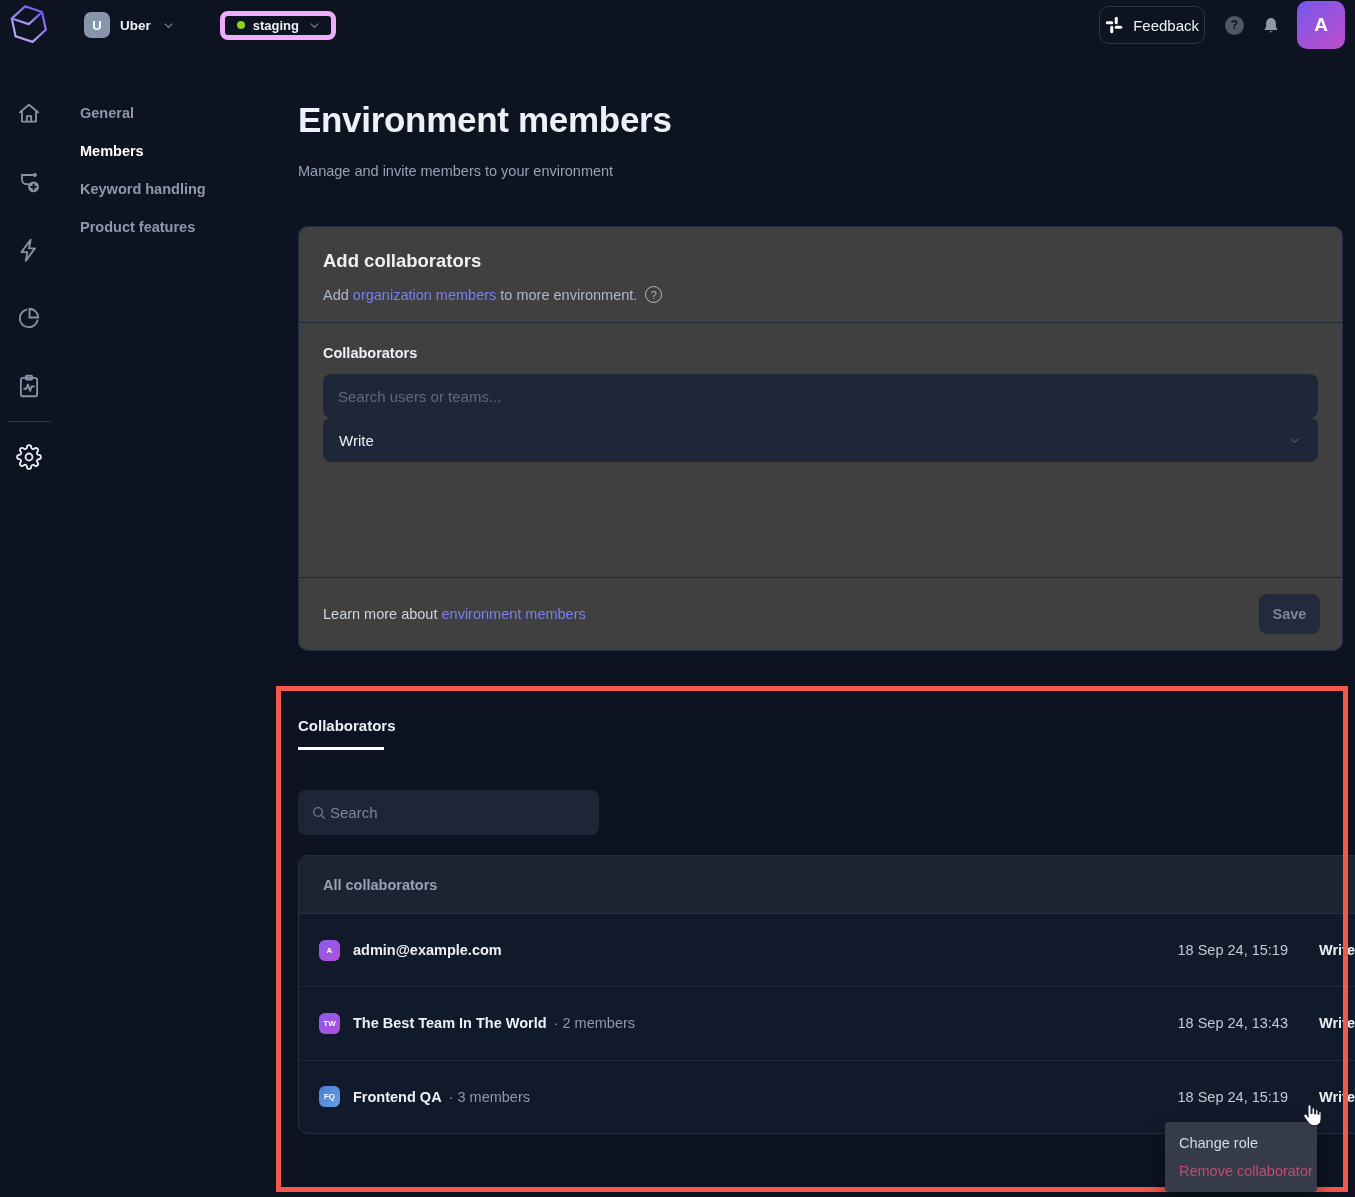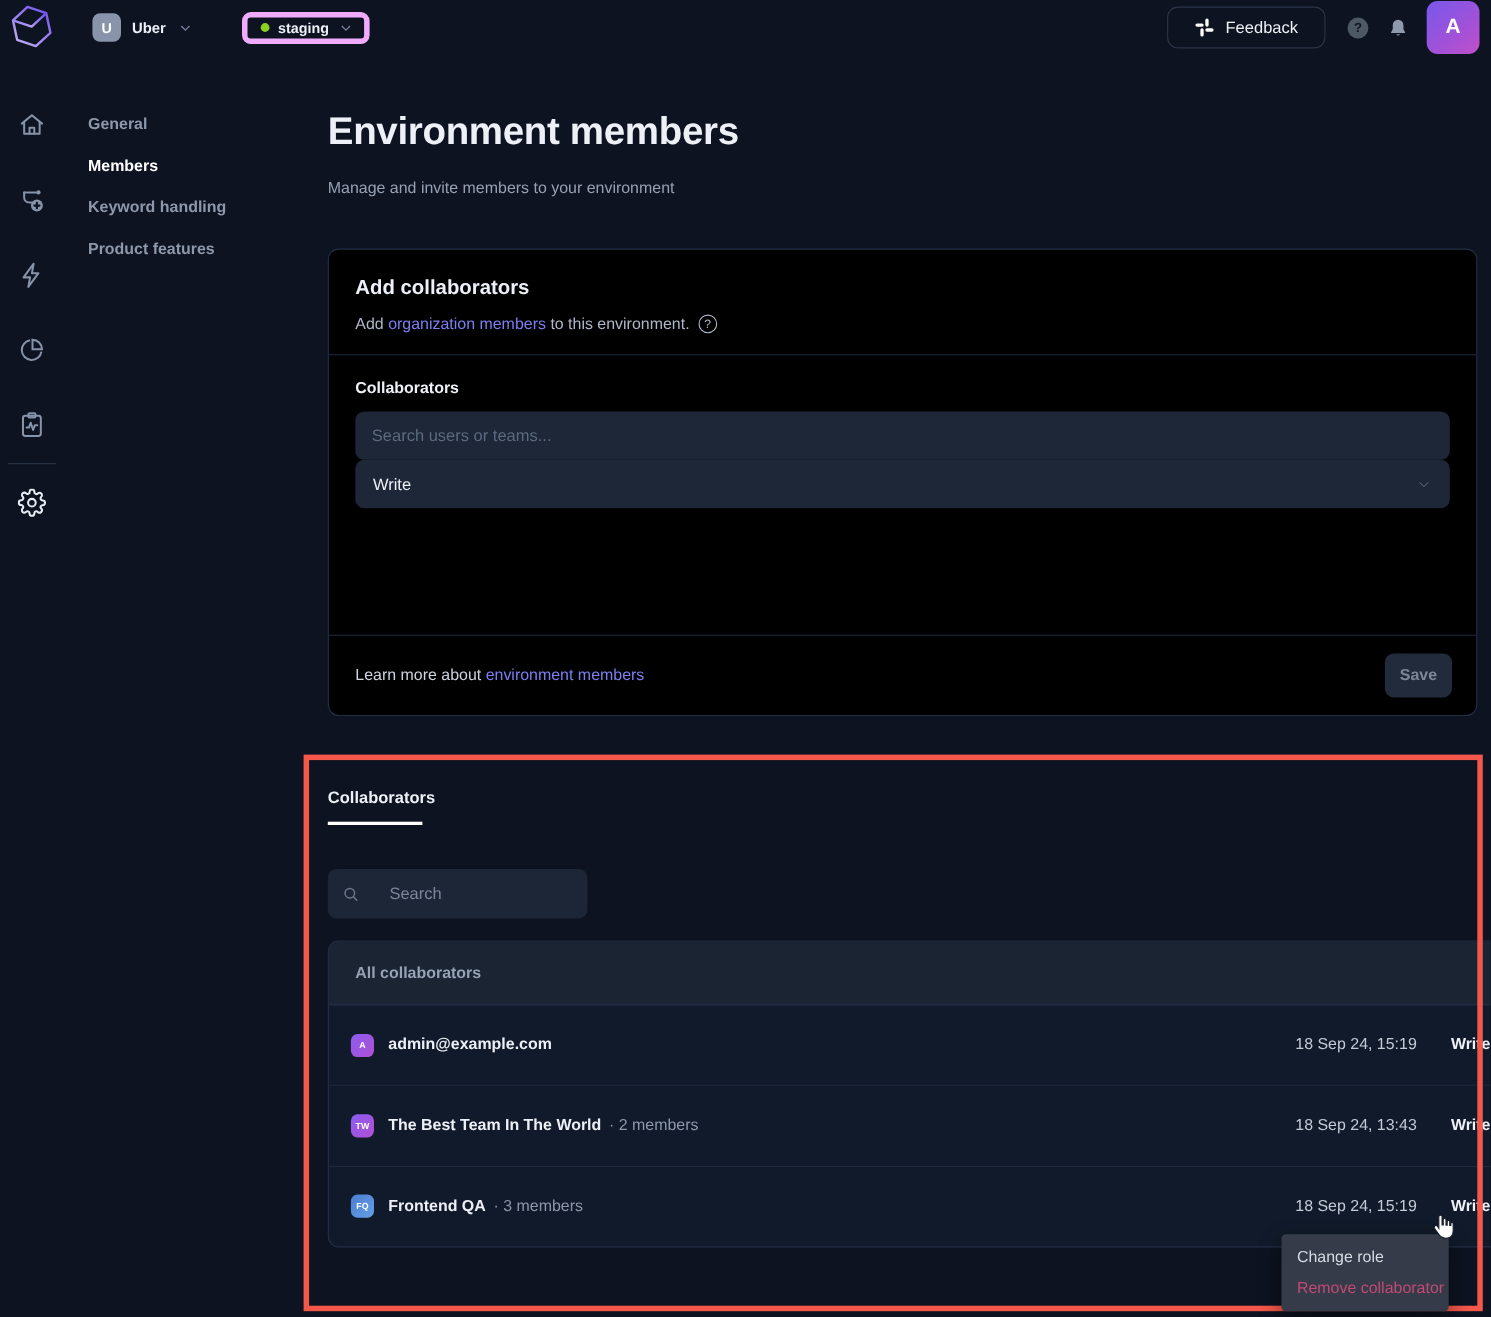--- a/index.html
+++ b/index.html
@@ -19,21 +19,21 @@
   .org-avatar { width:26px; height:26px; border-radius:7px; background:#8794a9;
     color:#fff; font-size:13px; font-weight:700; display:flex; align-items:center; justify-content:center; }
   .org-name { font-size:13.5px; font-weight:700; }
   .chev { width:15px; height:15px; stroke:#76819a; stroke-width:2; fill:none; }
   .env-pill { margin-left:44px; height:29px; border:5px solid #f0abfc; border-radius:8px;
     display:flex; align-items:center; gap:8px; padding:0 9px 0 12px; cursor:pointer; }
   .env-dot { width:8px; height:8px; border-radius:50%; background:#8bd122; }
   .env-name { font-size:13px; font-weight:700; }
   .tb-spacer { flex:1; }
   .feedback-btn { height:38px; border:1px solid #2b3548; background:transparent; border-radius:10px;
-    display:flex; align-items:center; gap:10px; padding:0 24px; color:#eef1f6;
+    display:flex; align-items:center; gap:10px; padding:0 5px; color:#eef1f6;
     font-size:15px; font-family:inherit; cursor:pointer; }
   .icon-btn { background:none; border:none; cursor:pointer; display:flex; align-items:center; }
   .help-circle { width:19px; height:19px; border-radius:50%; background:#4d5766; color:#10151f;
     font-size:12px; font-weight:700; display:flex; align-items:center; justify-content:center; margin-left:20px; }
   .bell { margin-left:18px; }
   .user-avatar { margin-left:17px; width:48px; height:48px; border-radius:10px;
     background:linear-gradient(140deg,#7a58ea 5%,#a251d8 60%,#c050c8 100%);
     color:#fff; font-size:19px; font-weight:700; display:flex; align-items:center; justify-content:center; cursor:pointer; }
   
   .sidebar { position:absolute; left:0; top:50px; bottom:0; width:58px;
@@ -44,21 +44,21 @@
   .side-icon.active { color:#e8edf4; }
   
   .settings-nav { position:absolute; left:80px; top:106px; display:flex; flex-direction:column; gap:24px; }
   .nav-item { font-size:14.5px; font-weight:700; color:#8d98ab; cursor:pointer; line-height:14px; }
   .nav-item.active { color:#ffffff; }
   
   .page-title { position:absolute; left:298px; top:100px; font-size:35px; font-weight:700; letter-spacing:-0.3px; }
   .page-subtitle { position:absolute; left:298px; top:163px; font-size:14.5px; color:#96a1b4; }
   
   .card { position:absolute; left:298px; top:226px; width:1045px; height:425px;
-    background:#000000; border:1px solid #232e46; border-radius:10px;
+    background:#404040; border:1px solid #232e46; border-radius:10px;
     display:flex; flex-direction:column; }
   .card-header { padding:23px 24px 19px; border-bottom:1px solid #1c2739; }
   .card-title { font-size:18.5px; font-weight:700; margin-bottom:14px; }
   .card-desc { font-size:14.5px; color:#aeb7c7; display:flex; align-items:center; gap:8px; }
   .link { color:#7b7ff2; cursor:pointer;margin-top:36px; }
   .q-icon { width:17px; height:17px; border-radius:50%; border:1.5px solid #aeb7c7;
     font-size:11px; color:#aeb7c7; display:inline-flex; align-items:center; justify-content:center; }
   .card-body { padding:22px 24px 0; }
   .field-label { font-size:14.5px; font-weight:700; margin-bottom:13px; }
   .req { color:#f25757; margin-left:3px; }
@@ -73,22 +73,22 @@
     height:73px; display:flex; align-items:center; }
   .footer-text { font-size:14.5px; color:#ced4de; }
   .save-btn { margin-left:auto; width:61px; height:40px; background:#222b3b; color:#7e8798;
     border:none; border-radius:8px; font-size:14.5px; font-weight:700; font-family:inherit; cursor:pointer; }
   
   .highlight-rect { position:absolute; left:276px; top:686px; width:1072px; height:506px;
     border:5px solid #f4584a; pointer-events:none; z-index:5; }
   
   .collab-tab { position:absolute; left:298px; top:717px; font-size:15px; font-weight:700;
     padding:0 0 13px; border-bottom:3px solid #ffffff; width:86px; cursor:pointer; }
-  .collab-search { position:absolute; left:298px; top:790px; width:236px; height:45px;
-    background:#1c2636; border-radius:8px; display:flex; align-items:center; gap:27px; padding:0 13px; }
+  .collab-search { position:absolute; left:298px; top:790px; width:301px; height:45px;
+    background:#1c2636; border-radius:8px; display:flex; align-items:center; gap:3px; padding:0 13px; }
   .collab-search svg { width:16px; height:16px; stroke:#6b7689; stroke-width:2; fill:none; flex:none; }
   .collab-search input { flex:1; background:transparent; border:none; color:#e9edf3;
     font-size:15px; font-family:inherit; min-width:0; }
   .collab-search input::placeholder { color:#7b8699; }
   .collab-table { position:absolute; left:298px; top:855px; width:1131px; height:279px;
     background:#111a2a; border:1px solid #243049; border-radius:10px; overflow:hidden;
     display:flex; flex-direction:column; }
   .table-group-header { height:58px; flex:none; background:#1a2433; border-bottom:1px solid #243049;
     display:flex; align-items:center; padding:0 24px; font-size:14.5px; font-weight:700; color:#97a2b5; }
   .collab-row { flex:1; display:flex; align-items:center; padding:0 16px 0 20px; border-bottom:1px solid #1f2a3d; }
@@ -221,21 +221,21 @@
 </nav>
 
 <h1 class="page-title">Environment members</h1>
 <p class="page-subtitle">Manage and invite members to your environment</p>
 
 <section class="card">
   <div class="card-header">
     <div class="card-title">Add collaborators</div>
     <div class="card-desc">
       <span>
-        <span>Add </span><span class="link">organization members</span><span> to this environment.</span>
+        <span>Add </span><span class="link">organization members</span><span> to more environment.</span>
       </span>
       <span class="q-icon">?</span>
     </div>
   </div>
   <div class="card-body">
     <div class="field-label">Collaborators</div>
     <input class="text-input" placeholder="Search users or teams..." style="">
     <div class="select">
       <span>Write</span>
       <svg class="chev" width="18" height="18" viewBox="0 0 24 24">

